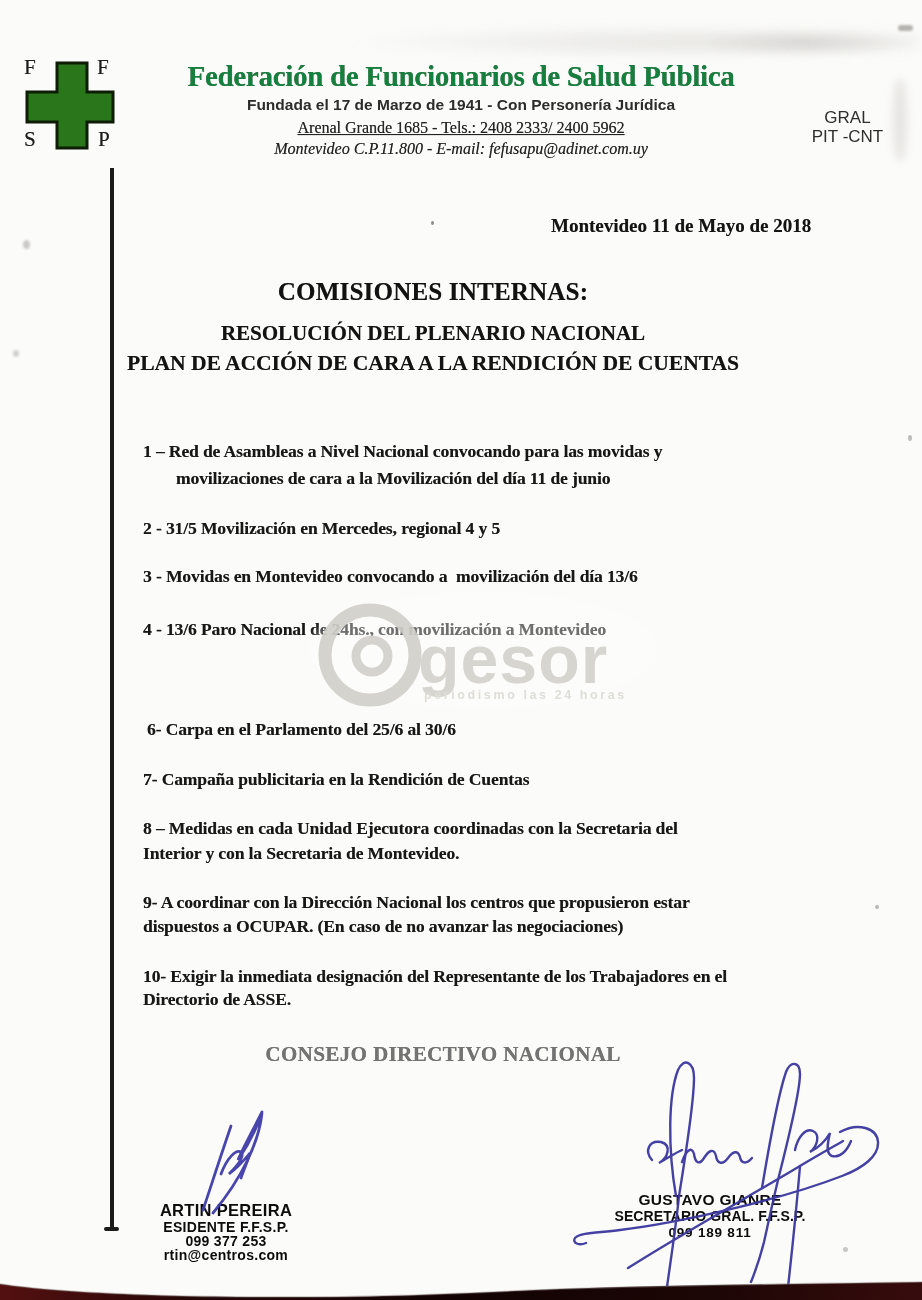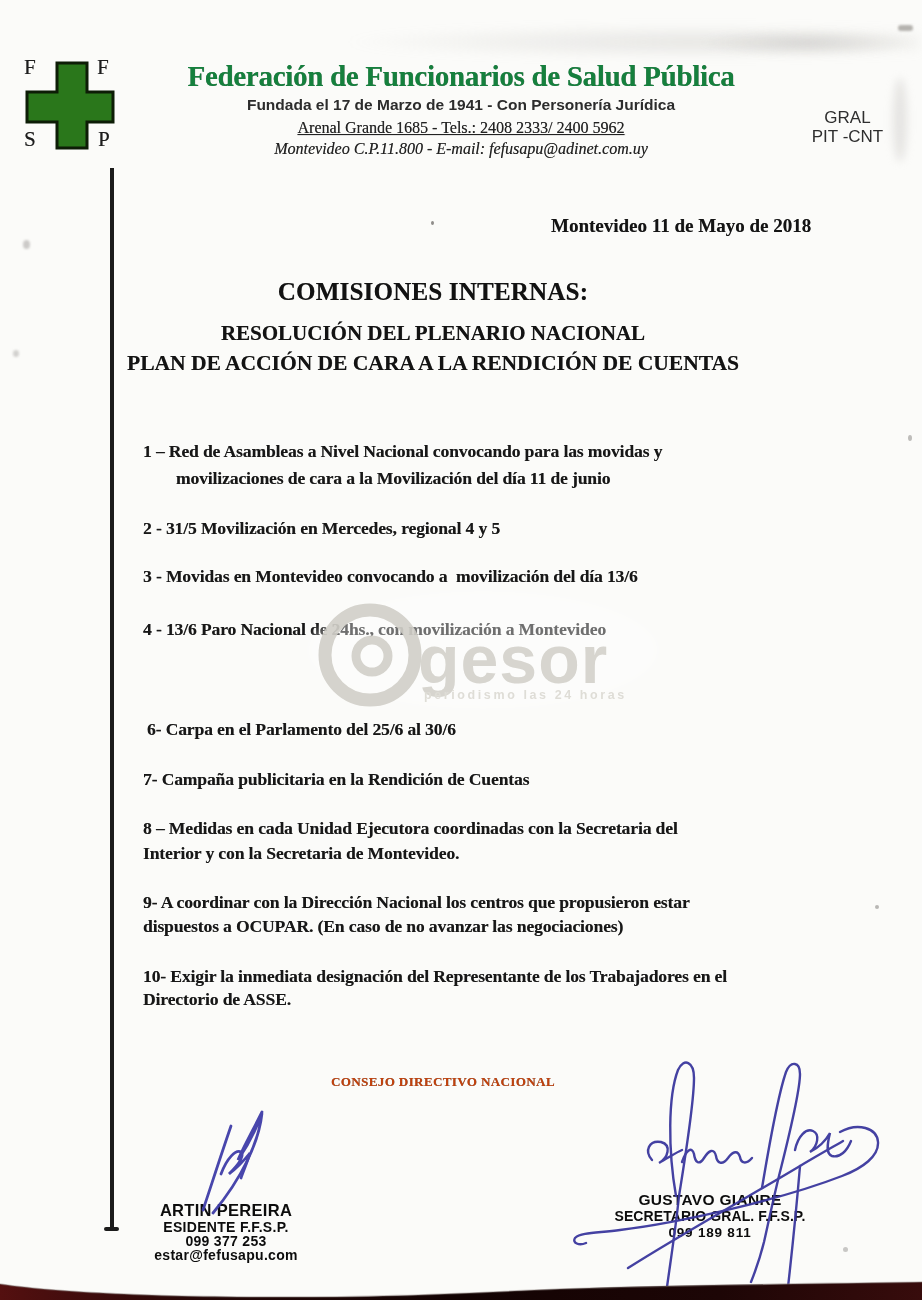--- a/index.html
+++ b/index.html
@@ -71,39 +71,39 @@
   <div class="abs item serif scan" style="left:143px;top:619px;">4 - 13/6 Paro Nacional de 24hs., con movilización a Montevideo</div>
   <div class="abs item serif scan" style="left:147px;top:719px;">6- Carpa en el Parlamento del 25/6 al 30/6</div>
   <div class="abs item serif scan" style="left:143px;top:769px;">7- Campaña publicitaria en la Rendición de Cuentas</div>
   <div class="abs item serif scan" style="left:143px;top:818px;">8 – Medidas en cada Unidad Ejecutora coordinadas con la Secretaria del</div>
   <div class="abs item serif scan" style="left:143px;top:843px;">Interior y con la Secretaria de Montevideo.</div>
   <div class="abs item serif scan" style="left:143px;top:892px;">9- A coordinar con la Dirección Nacional los centros que propusieron estar</div>
   <div class="abs item serif scan" style="left:143px;top:916px;">dispuestos a OCUPAR. (En caso de no avanzar las negociaciones)</div>
   <div class="abs item serif scan" style="left:143px;top:966px;">10- Exigir la inmediata designación del Representante de los Trabajadores en el</div>
   <div class="abs item serif scan" style="left:143px;top:989px;">Directorio de ASSE.</div>
 
-  <div class="abs serif bold scan ctr" style="left:143px;top:1042px;width:600px;font-size:13px;letter-spacing:0.4px;color:#c2410c;margin-top:32px;">CONSEJO DIRECTIVO NACIONAL</div>
+  <div class="abs serif bold scan ctr" style="left:143px;top:1042px;width:600px;font-size:21px;letter-spacing:0.4px;color:#737373;">CONSEJO DIRECTIVO NACIONAL</div>
 
   <div class="abs" style="left:300px;top:583px;width:372px;height:140px;z-index:3;">
     <div class="abs" style="left:8px;top:8px;width:350px;height:118px;background:rgba(255,255,255,0.38);border-radius:50%;filter:blur(5px);"></div>
     <svg class="abs" style="left:0;top:0;" width="372" height="140" viewBox="0 0 372 140" opacity="0.88">
       <g stroke="#d0cec7" fill="none">
         <circle cx="70" cy="72" r="45" stroke-width="13"></circle>
         <circle cx="72" cy="73" r="16" stroke-width="9"></circle>
       </g>
       <text x="118" y="100" font-family="Liberation Sans, sans-serif" font-weight="bold" font-size="68" letter-spacing="1" fill="#d2d0c9">gesor</text>
       <text x="124" y="116" font-family="Liberation Sans, sans-serif" font-weight="bold" font-size="12.5" letter-spacing="2.6" fill="#dbd9d2">periodismo las 24 horas</text>
     </svg>
   </div>
 
   <div class="abs ctr" style="left:120px;top:1202px;width:212px;z-index:2;">
     <div class="sigtxt" style="font-size:16.5px;line-height:17px;">ARTIN PEREIRA</div>
     <div class="sigtxt" style="font-size:14px;line-height:16px;">ESIDENTE F.F.S.P.</div>
     <div class="sigtxt" style="font-size:14px;line-height:13px;">099 377 253</div>
-    <div class="sigtxt" style="font-size:14px;line-height:14px;">estar@fefusapu.com</div>
+    <div class="sigtxt" style="font-size:14px;line-height:14px;">rtin@centros.com</div>
   </div>
 
   <div class="abs ctr" style="left:604px;top:1191px;width:212px;z-index:2;">
     <div class="sigtxt" style="font-size:15.5px;line-height:17px;">GUSTAVO GIANRE</div>
     <div class="sigtxt" style="font-size:14px;line-height:17px;letter-spacing:0.1px;">SECRETARIO GRAL. F.F.S.P.</div>
     <div class="sigtxt" style="font-size:13.5px;line-height:16px;letter-spacing:0.8px;">099 189 811</div>
   </div>
 
   <svg class="abs" style="left:0;top:0;z-index:4;pointer-events:none;" width="922" height="1300" viewBox="0 0 922 1300">
 

